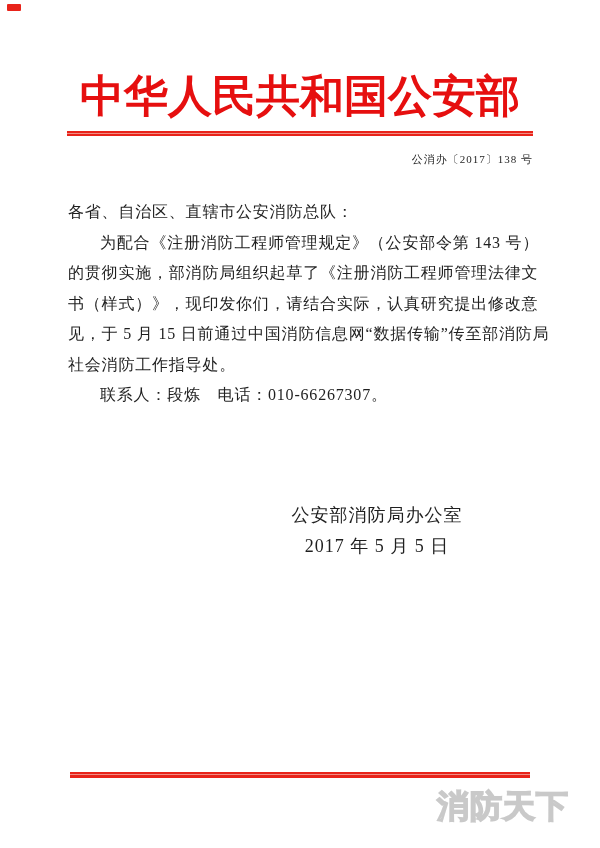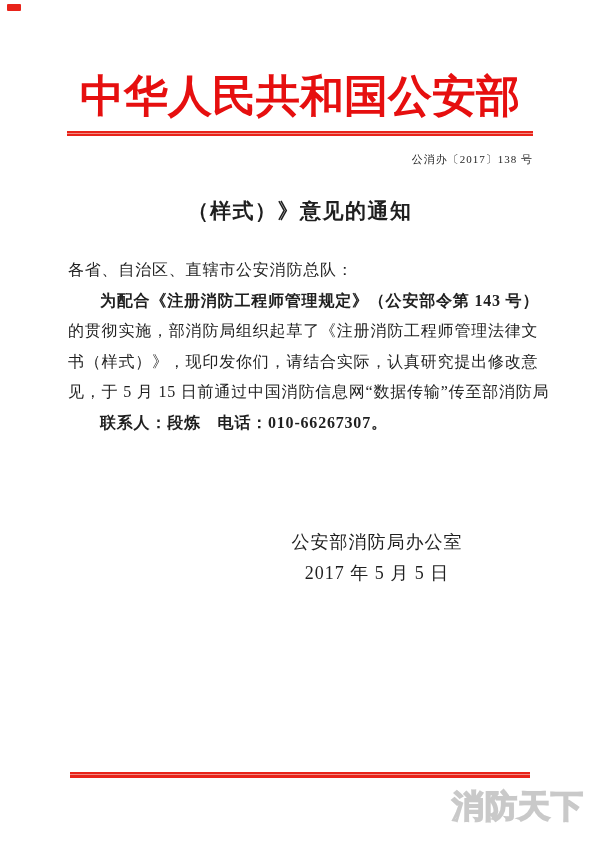--- a/index.html
+++ b/index.html
@@ -55,21 +55,21 @@
     letter-spacing: 1.5px;
   }
   .body-block {
     width: 464px;
     margin: 27px auto 8px auto;
     font-size: 16px;
     line-height: 30.5px;
     letter-spacing: 0.8px;
   }
   .body-line { white-space: nowrap; }
-  .indent { text-indent: 2em; font-weight: bold; }
+  .indent { text-indent: 2em; }
   .signature {
     margin-top: 94px;
     width: 464px;
     margin-left: 68px;
     font-size: 18px;
     letter-spacing: 1px;
   }
   .signature .sig-line {
     position: relative;
     left: 77px;
@@ -82,21 +82,21 @@
     top: 772px;
     left: 50%;
     transform: translateX(-50%);
     width: 460px;
     height: 6px;
     background: linear-gradient(180deg, #e8231a 0 38%, #f08d84 38% 52%, #e8231a 52% 100%);
   }
   .watermark {
     position: absolute;
     top: 789px;
-    right: 16px;
+    right: 31px;
     font-family: "DejaVu Sans", "Liberation Sans", sans-serif;
     font-weight: bold;
     font-size: 32px;
     line-height: 34px;
     letter-spacing: 1px;
     color: #f5f5f5;
     -webkit-text-stroke: 1.5px #c9c9c9;
     text-shadow: 0 0 1px #cccccc;
     white-space: nowrap;
   }
@@ -108,29 +108,29 @@
 
   <div class="corner-mark"></div>
 
   <div class="agency-title">中华人民共和国公安部</div>
 
   <div class="rule"></div>
 
   <div class="doc-number">公消办〔2017〕138 号</div>
 
   <div class="subject">
-    <div>（样式）》意见的通知</div>
   </div>
 
   <div class="body-block">
     <div class="body-line">各省、自治区、直辖市公安消防总队：</div>
     <div class="body-line indent">为配合《注册消防工程师管理规定》（公安部令第 143 号）</div>
     <div class="body-line">的贯彻实施，部消防局组织起草了《注册消防工程师管理法律文</div>
     <div class="body-line">书（样式）》，现印发你们，请结合实际，认真研究提出修改意</div>
     <div class="body-line">见，于 5 月 15 日前通过中国消防信息网“数据传输”传至部消防局</div>
+    <div class="body-line">社会消防工作指导处。</div>
     <div class="body-line indent">联系人：段炼　电话：010-66267307。</div>
   </div>
 
   <div class="signature">
     <div class="sig-line">公安部消防局办公室</div>
     <div class="sig-line sig-date">2017 年 5 月 5 日</div>
   </div>
 
   <div class="footer-rule"></div>
 

